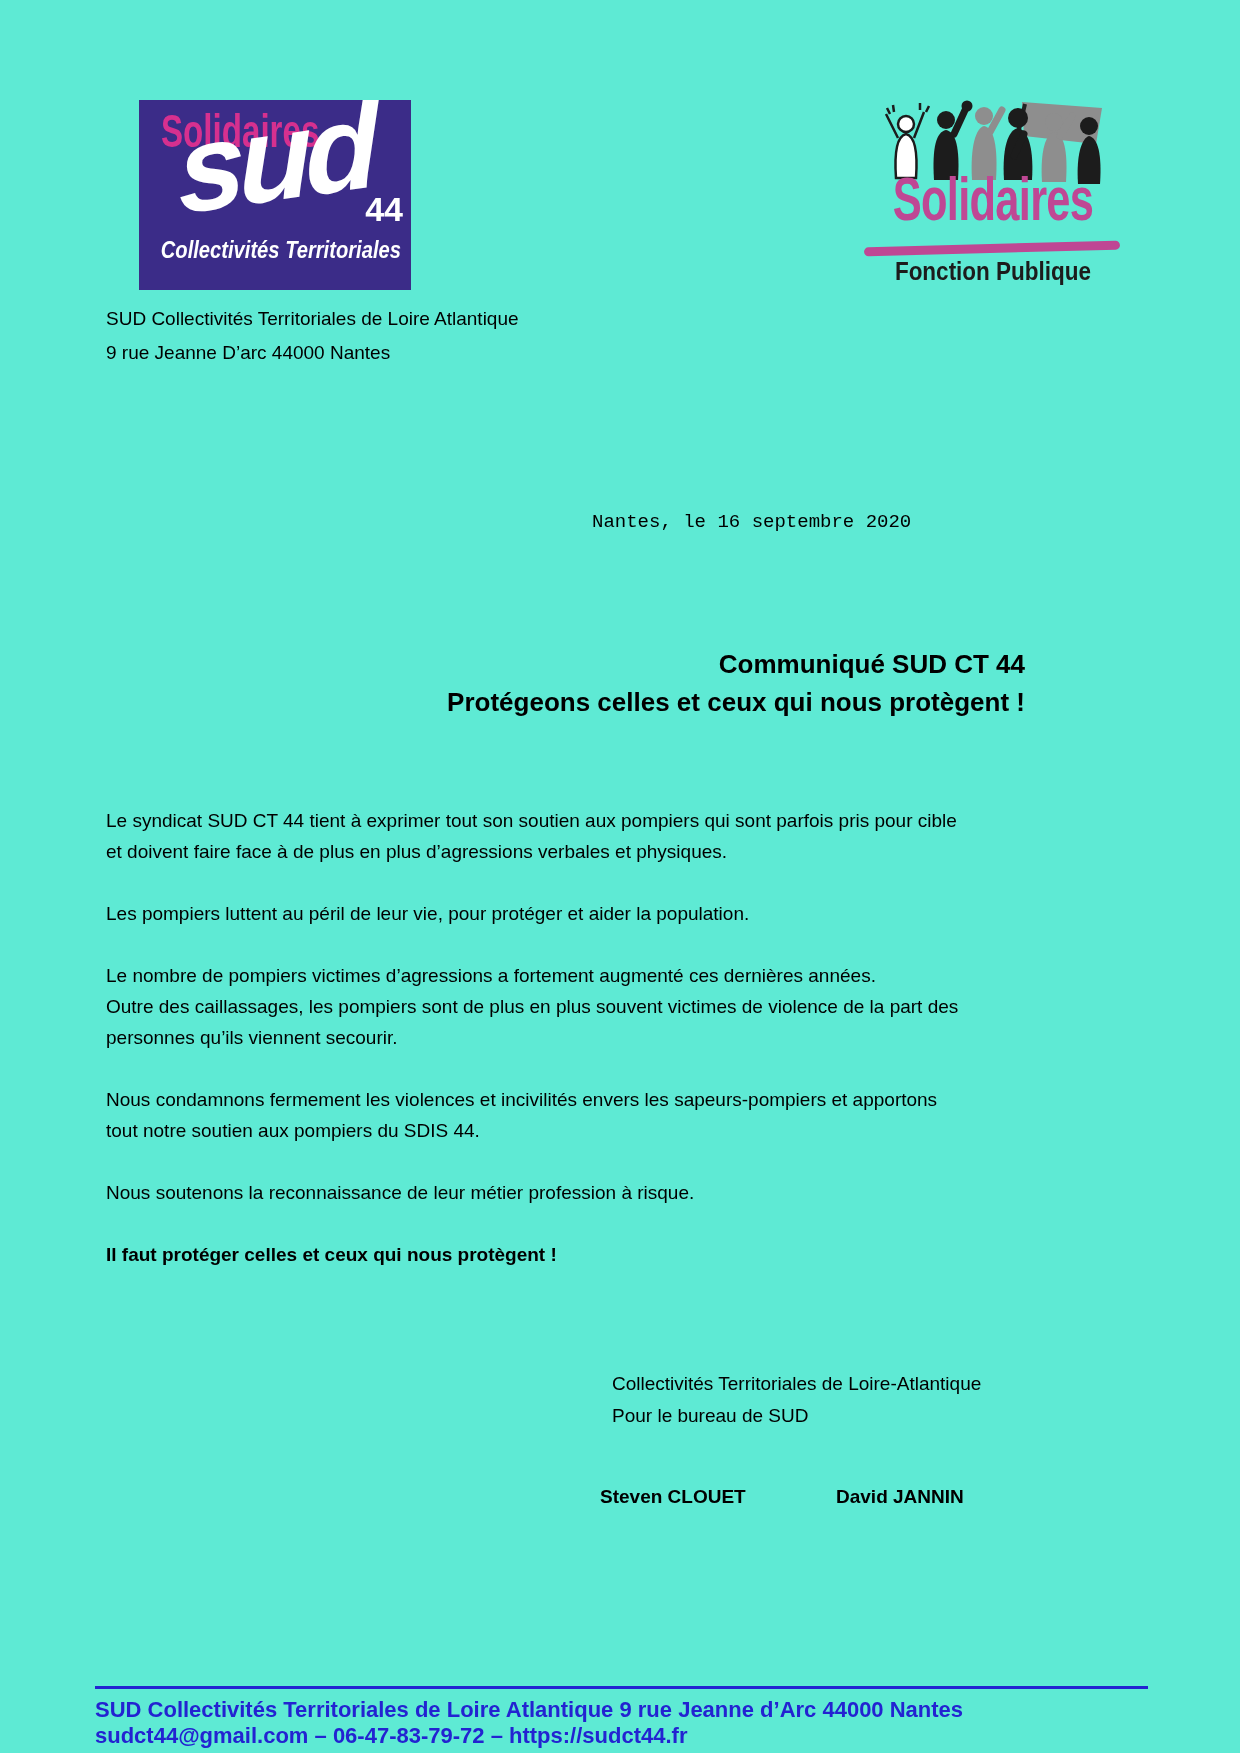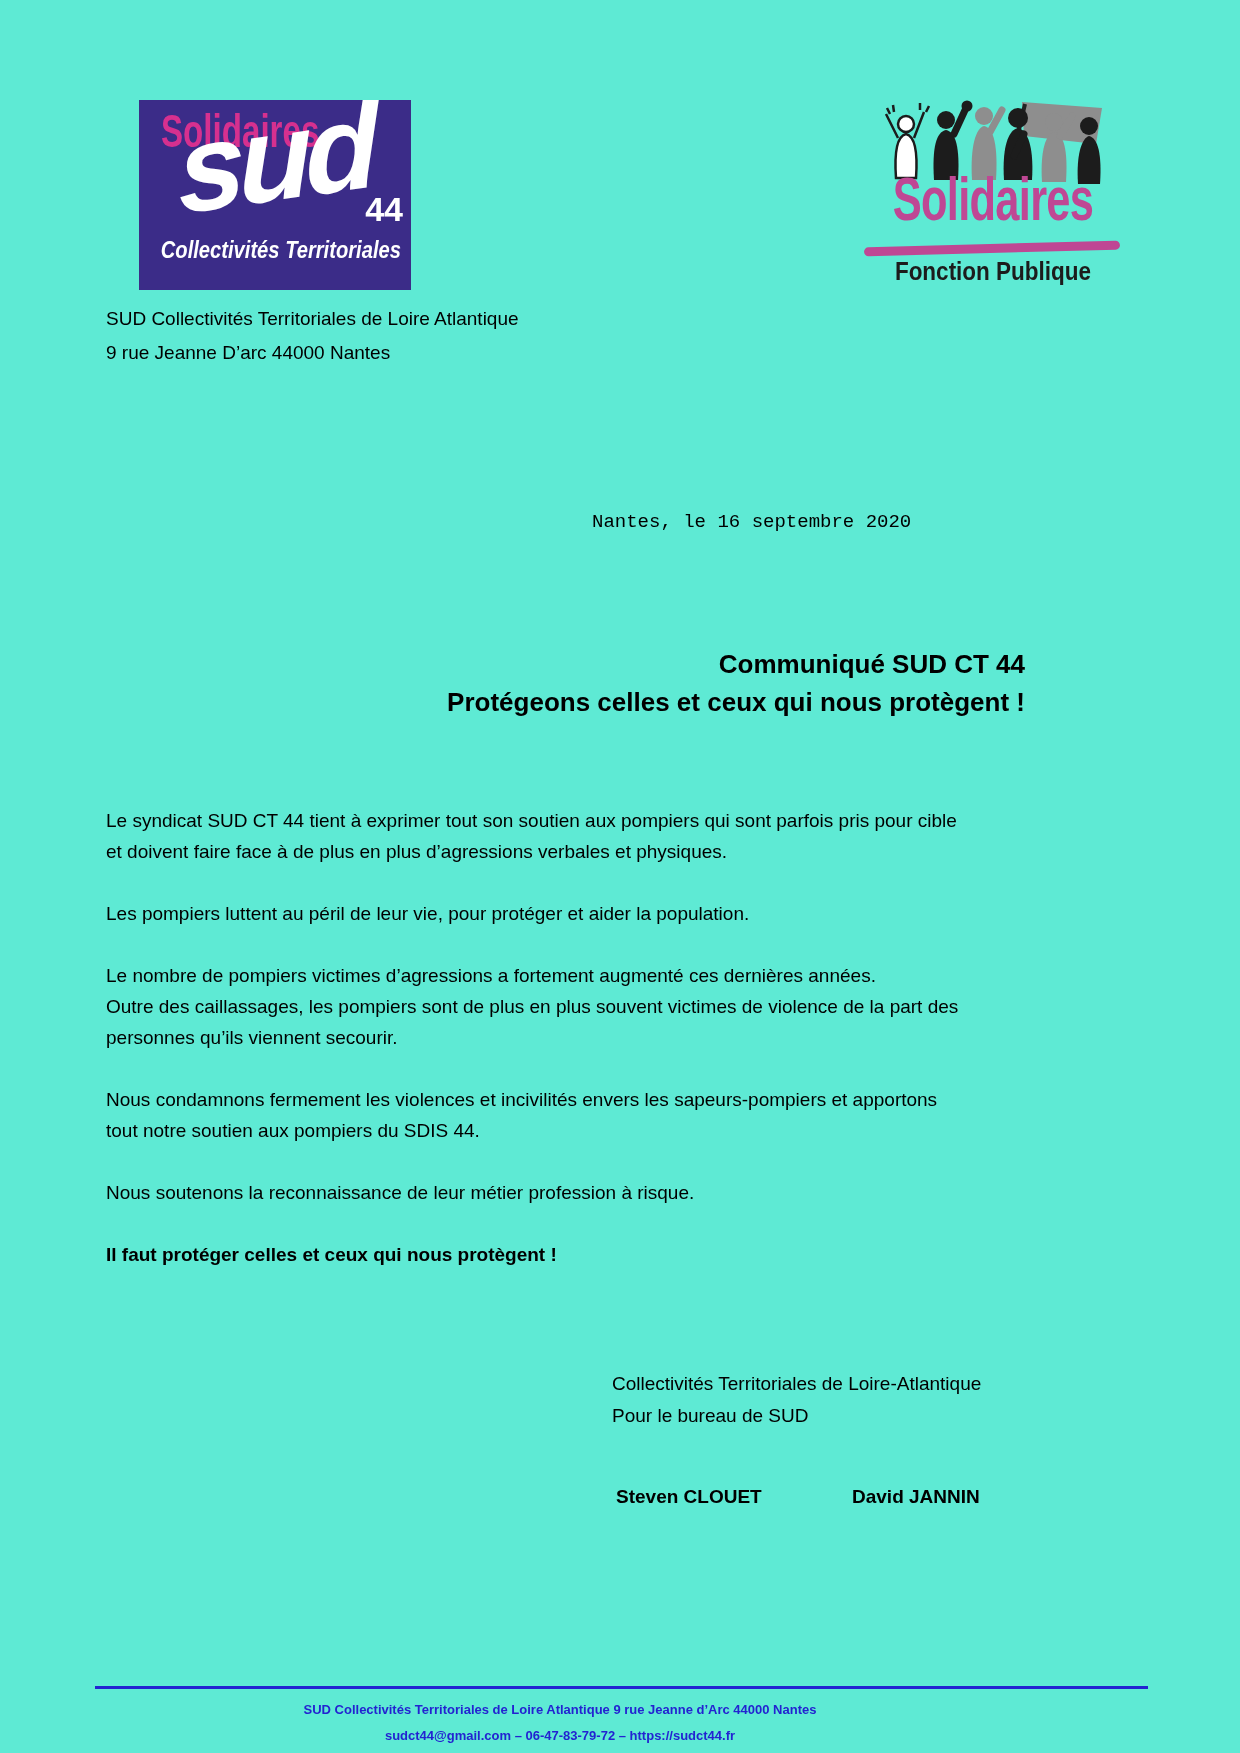--- a/index.html
+++ b/index.html
@@ -51,28 +51,28 @@
   .sender{position:absolute;left:106px;top:302px;font-size:19px;line-height:34px;}
   .dateline{position:absolute;left:592px;top:511px;font-size:19px;font-family:Liberation Mono, monospace;}
   .doc-title{
     position:absolute;left:95px;top:645px;width:930px;text-align:right;
     font-size:26px;font-weight:bold;line-height:38px;
   }
   .body-block{position:absolute;left:106px;top:805px;width:1060px;font-size:19px;line-height:31px;}
   .para{margin:0 0 31px 0;white-space:pre;}
   .para.bold{font-weight:bold;}
   .signature{position:absolute;left:612px;top:1368px;font-size:19px;line-height:32px;}
-  .sig-names{position:absolute;left:616px;top:1486px;font-size:19px;font-weight:bold;}
+  .sig-names{position:absolute;left:600px;top:1486px;font-size:19px;font-weight:bold;}
   .sig-name2{position:absolute;left:236px;top:0;white-space:nowrap;}
   .sig-name1{white-space:nowrap;}
   
   .footer-rule{position:absolute;left:95px;top:1686px;width:1053px;height:3px;background:#2323d1;}
   .footer-text{
-    position:absolute;left:95px;top:1697px;width:930px;text-align:center;
-    font-size:13px;font-weight:bold;color:#2323d1;line-height:26px;
+    position:absolute;left:95px;top:1697px;width:930px;text-align:left;
+    font-size:22px;font-weight:bold;color:#2323d1;line-height:26px;
   }
   .footer-email{cursor:pointer;}
   .sep{white-space:pre;}
 </style>
 </head>
 <body>
 
 <div class="page">
 
   <div class="logo-left">

